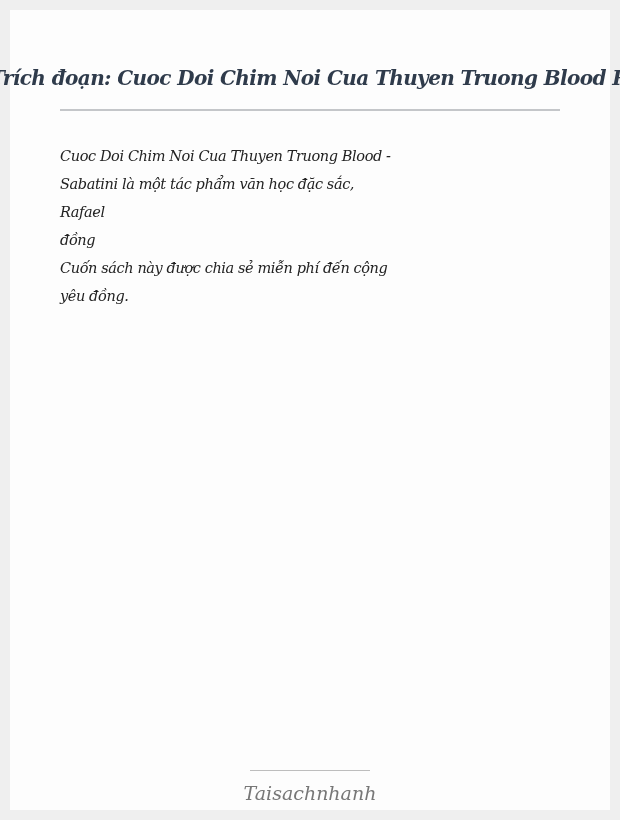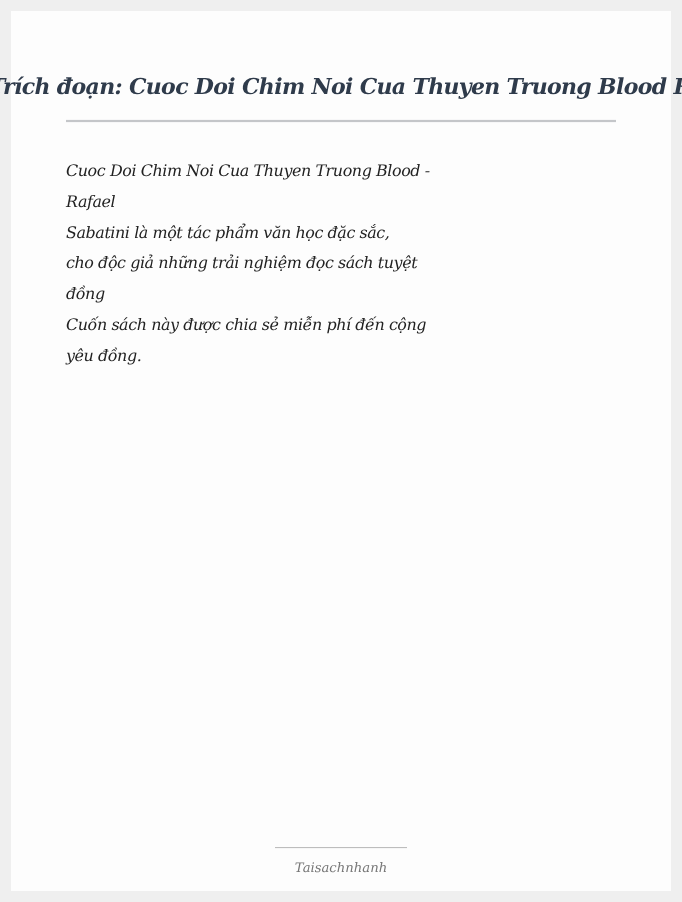--- a/index.html
+++ b/index.html
@@ -24,33 +24,32 @@
     position:absolute; left:50px; top:132px; width:320px;
     font-style:italic; font-size:14.5px; line-height:28px; color:#222;
     font-family: "DejaVu Serif", serif; letter-spacing:-0.4px;
   }
   .body-text div { white-space:nowrap; }
   .footer-rule {
     position:absolute; left:240px; top:760px; width:120px; height:1px; background:#bdbdbd;
   }
   .footer {
     position:absolute; left:0; top:772px; width:600px; text-align:center;
-    font-style:italic; font-size:12px; color:#777; font-family:"DejaVu Serif", serif;
+    font-style:italic; font-size:19px; color:#777; font-family:"DejaVu Serif", serif;
   }
 </style>
 </head>
 <body>
 
 <div class="card">
   <div class="title-rule"></div>
   <div class="body-text">
     <div>Cuoc Doi Chim Noi Cua Thuyen Truong Blood -</div>
+    <div>Sabatini là một tác phẩm văn học đặc sắc,</div>
     <div>Rafael</div>
-    <div>Sabatini là một tác phẩm văn học đặc sắc,</div>
-    <div>cho độc giả những trải nghiệm đọc sách tuyệt</div>
     <div>đồng</div>
     <div>Cuốn sách này được chia sẻ miễn phí đến cộng</div>
     <div>yêu đồng.</div>
   </div>
   <div class="footer-rule"></div>
   <div class="footer">Taisachnhanh</div>
 </div>
 <div class="title">Trích đoạn: Cuoc Doi Chim Noi Cua Thuyen Truong Blood Rafael Sabatini</div>
 
 </body></html>

